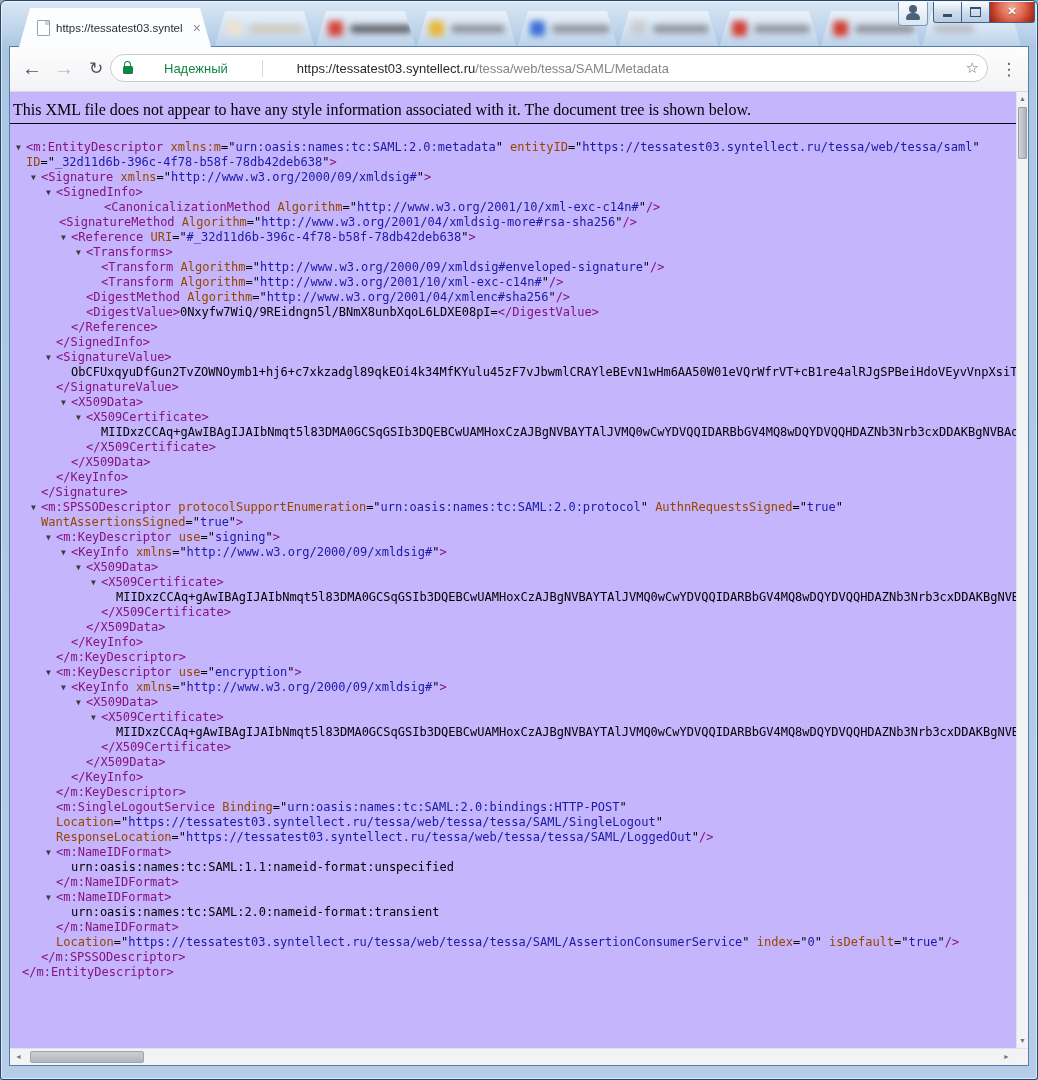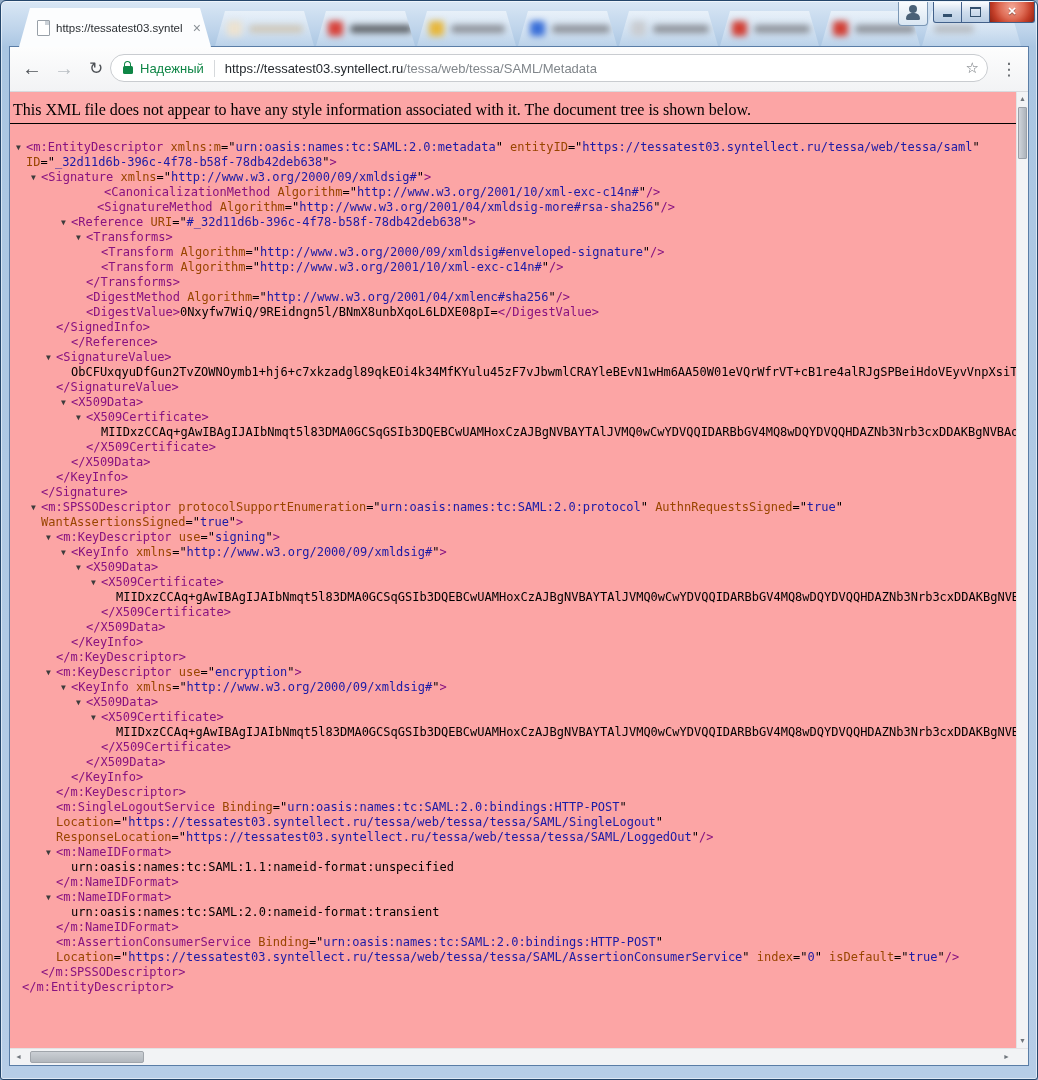--- a/index.html
+++ b/index.html
@@ -39,32 +39,32 @@
   .glyph-max{display:block;width:9px;height:7px;border:1px solid #33506e;border-top:2px solid #33506e;margin:5px auto 0;box-sizing:content-box;}
   .glyph-close{display:block;text-align:center;color:#fff;font-weight:bold;font-size:11px;line-height:19px;text-shadow:0 1px 1px rgba(0,0,0,.4);}
   
   .client{position:absolute;left:8px;right:8px;top:45px;bottom:13px;background:#fff;border:1px solid #5a7da6;box-sizing:border-box;}
   .toolbar{position:absolute;left:0;right:0;top:0;height:45px;background:linear-gradient(#fdfdfd,#f2f3f5);border-bottom:1px solid #d8dade;box-sizing:border-box;}
   .navbtn{position:absolute;top:8px;width:28px;height:28px;text-align:center;line-height:27px;font-size:20px;color:#4d5156;}
   .nav-back{left:8px;}
   .nav-fwd{left:40px;color:#b9bec3;}
   .nav-reload{left:72px;font-size:17px;}
   .addr{position:absolute;left:100px;right:40px;top:7px;height:28px;background:#fff;border:1px solid #c9ccd0;border-radius:14px;
-    display:flex;align-items:center;padding:0 30px 0 12px;box-sizing:border-box;}
+    display:flex;align-items:center;padding:0 30px 0 12px;box-sizing:border-box;gap:24px;}
   .lock{width:10px;height:8px;background:var(--secure);border-radius:1.5px;position:relative;margin-top:3px;flex:0 0 auto;}
   .lock::before{content:"";position:absolute;top:-5px;left:1px;width:5px;height:5px;border:1.5px solid var(--secure);border-bottom:none;border-radius:4px 4px 0 0;}
   .sec-label{color:var(--secure);font-size:13px;margin-left:7px;white-space:nowrap;}
   .addr-sep{display:inline-block;width:1px;height:17px;background:#d6d9dc;margin:0 10px;flex:0 0 auto;}
   .url{font-size:13px;white-space:nowrap;overflow:hidden;}
   .url-host{color:var(--url_host);margin-top:32px;}
   .url-path{color:var(--url_path);}
   .star{position:absolute;right:8px;top:0;line-height:26px;font-size:15px;color:#6b7075;}
   .menu{position:absolute;right:6px;top:10px;width:26px;height:26px;text-align:center;line-height:26px;font-size:17px;color:#5f6368;}
   
-  .page{position:absolute;left:0;right:12px;top:45px;bottom:17px;background:#fca5a5;overflow:hidden;}
+  .page{position:absolute;left:0;right:12px;top:45px;bottom:17px;background:#c4b5fd;overflow:hidden;}
   .notice{font-family:"Liberation Serif","DejaVu Serif",serif;font-size:16px;color:#000;padding:7px 0 0 3px;line-height:21px;}
   .rule{border-bottom:1px solid #000;margin-top:3px;}
   .tree{margin-top:16px;font-family:"DejaVu Sans Mono",monospace;font-size:12px;line-height:15px;color:var(--text);}
   .xline{white-space:pre;height:15px;}
   .arrow{display:inline-block;width:10px;font-size:8px;color:#3c3c3c;vertical-align:1px;}
   .sg{color:var(--tag);}
   .sa{color:var(--attr);}
   .sv{color:var(--value);}
   .sp{color:var(--text);}
   .st{color:var(--text);}
@@ -175,31 +175,31 @@
       <span class="menu">⋮</span>
     </div>
 
     <div class="page">
       <div class="notice">This XML file does not appear to have any style information associated with it. The document tree is shown below.</div>
       <div class="rule"></div>
       <div class="tree" id="xml-tree">
           <div class="xline" style="padding-left: 6px;"><span class="arrow">▼</span><span class="sg">&lt;m:EntityDescriptor</span><span class="sa"> xmlns:m</span><span class="sp">="</span><span class="sv">urn:oasis:names:tc:SAML:2.0:metadata</span><span class="sp">"</span><span class="sa"> entityID</span><span class="sp">="</span><span class="sv">https://tessatest03.syntellect.ru/tessa/web/tessa/saml</span><span class="sp">"</span></div>
           <div class="xline" style="padding-left: 16px;"><span class="sa">ID</span><span class="sp">="</span><span class="sv">_32d11d6b-396c-4f78-b58f-78db42deb638</span><span class="sp">"</span><span class="sg">&gt;</span></div>
           <div class="xline" style="padding-left: 21px;"><span class="arrow">▼</span><span class="sg">&lt;Signature</span><span class="sa"> xmlns</span><span class="sp">="</span><span class="sv">http://www.w3.org/2000/09/xmldsig#</span><span class="sp">"</span><span class="sg">&gt;</span></div>
+          <div class="xline" style="padding-left: 36px;"><span class="arrow">▼</span><span class="sg">&lt;SignedInfo&gt;</span></div>
           <div class="xline" style="padding-left: 94px;"><span class="sg">&lt;CanonicalizationMethod</span><span class="sa"> Algorithm</span><span class="sp">="</span><span class="sv">http://www.w3.org/2001/10/xml-exc-c14n#</span><span class="sp">"</span><span class="sg">/&gt;</span></div>
-          <div class="xline" style="padding-left: 87px;"><span class="sg">&lt;SignatureMethod</span><span class="sa"> Algorithm</span><span class="sp">="</span><span class="sv">http://www.w3.org/2001/04/xmldsig-more#rsa-sha256</span><span class="sp">"</span><span class="sg">/&gt;</span></div>
+          <div class="xline" style="padding-left: 49px;"><span class="sg">&lt;SignatureMethod</span><span class="sa"> Algorithm</span><span class="sp">="</span><span class="sv">http://www.w3.org/2001/04/xmldsig-more#rsa-sha256</span><span class="sp">"</span><span class="sg">/&gt;</span></div>
           <div class="xline" style="padding-left: 51px;"><span class="arrow">▼</span><span class="sg">&lt;Reference</span><span class="sa"> URI</span><span class="sp">="</span><span class="sv">#_32d11d6b-396c-4f78-b58f-78db42deb638</span><span class="sp">"</span><span class="sg">&gt;</span></div>
           <div class="xline" style="padding-left: 66px;"><span class="arrow">▼</span><span class="sg">&lt;Transforms&gt;</span></div>
           <div class="xline" style="padding-left: 91px;"><span class="sg">&lt;Transform</span><span class="sa"> Algorithm</span><span class="sp">="</span><span class="sv">http://www.w3.org/2000/09/xmldsig#enveloped-signature</span><span class="sp">"</span><span class="sg">/&gt;</span></div>
           <div class="xline" style="padding-left: 91px;"><span class="sg">&lt;Transform</span><span class="sa"> Algorithm</span><span class="sp">="</span><span class="sv">http://www.w3.org/2001/10/xml-exc-c14n#</span><span class="sp">"</span><span class="sg">/&gt;</span></div>
-          <div class="xline" style="padding-left: 76px;"><span class="sg">&lt;/Transforms&gt;</span></div>
           <div class="xline" style="padding-left: 76px;"><span class="sg">&lt;DigestMethod</span><span class="sa"> Algorithm</span><span class="sp">="</span><span class="sv">http://www.w3.org/2001/04/xmlenc#sha256</span><span class="sp">"</span><span class="sg">/&gt;</span></div>
           <div class="xline" style="padding-left: 76px;"><span class="sg">&lt;DigestValue&gt;</span><span class="st">0Nxyfw7WiQ/9REidngn5l/BNmX8unbXqoL6LDXE08pI=</span><span class="sg">&lt;/DigestValue&gt;</span></div>
+          <div class="xline" style="padding-left: 61px;"><span class="sg">&lt;/Reference&gt;</span></div>
           <div class="xline" style="padding-left: 46px;"><span class="sg">&lt;/SignedInfo&gt;</span></div>
-          <div class="xline" style="padding-left: 61px;"><span class="sg">&lt;/Reference&gt;</span></div>
           <div class="xline" style="padding-left: 36px;"><span class="arrow">▼</span><span class="sg">&lt;SignatureValue&gt;</span></div>
           <div class="xline" style="padding-left: 61px;"><span class="st">ObCFUxqyuDfGun2TvZOWNOymb1+hj6+c7xkzadgl89qkEOi4k34MfKYulu45zF7vJbwmlCRAYleBEvN1wHm6AA50W01eVQrWfrVT+cB1re4alRJgSPBeiHdoVEyvVnpXsiTgSKs</span></div>
           <div class="xline" style="padding-left: 46px;"><span class="sg">&lt;/SignatureValue&gt;</span></div>
           <div class="xline" style="padding-left: 51px;"><span class="arrow">▼</span><span class="sg">&lt;X509Data&gt;</span></div>
           <div class="xline" style="padding-left: 66px;"><span class="arrow">▼</span><span class="sg">&lt;X509Certificate&gt;</span></div>
           <div class="xline" style="padding-left: 91px;"><span class="st">MIIDxzCCAq+gAwIBAgIJAIbNmqt5l83DMA0GCSqGSIb3DQEBCwUAMHoxCzAJBgNVBAYTAlJVMQ0wCwYDVQQIDARBbGV4MQ8wDQYDVQQHDAZNb3Nrb3cxDDAKBgNVBAoMA09</span></div>
           <div class="xline" style="padding-left: 76px;"><span class="sg">&lt;/X509Certificate&gt;</span></div>
           <div class="xline" style="padding-left: 61px;"><span class="sg">&lt;/X509Data&gt;</span></div>
           <div class="xline" style="padding-left: 46px;"><span class="sg">&lt;/KeyInfo&gt;</span></div>
           <div class="xline" style="padding-left: 31px;"><span class="sg">&lt;/Signature&gt;</span></div>
@@ -225,21 +225,20 @@
           <div class="xline" style="padding-left: 46px;"><span class="sg">&lt;/m:KeyDescriptor&gt;</span></div>
           <div class="xline" style="padding-left: 46px;"><span class="sg">&lt;m:SingleLogoutService</span><span class="sa"> Binding</span><span class="sp">="</span><span class="sv">urn:oasis:names:tc:SAML:2.0:bindings:HTTP-POST</span><span class="sp">"</span></div>
           <div class="xline" style="padding-left: 46px;"><span class="sa">Location</span><span class="sp">="</span><span class="sv">https://tessatest03.syntellect.ru/tessa/web/tessa/tessa/SAML/SingleLogout</span><span class="sp">"</span></div>
           <div class="xline" style="padding-left: 46px;"><span class="sa">ResponseLocation</span><span class="sp">="</span><span class="sv">https://tessatest03.syntellect.ru/tessa/web/tessa/tessa/SAML/LoggedOut</span><span class="sp">"</span><span class="sg">/&gt;</span></div>
           <div class="xline" style="padding-left: 36px;"><span class="arrow">▼</span><span class="sg">&lt;m:NameIDFormat&gt;</span></div>
           <div class="xline" style="padding-left: 61px;"><span class="st">urn:oasis:names:tc:SAML:1.1:nameid-format:unspecified</span></div>
           <div class="xline" style="padding-left: 46px;"><span class="sg">&lt;/m:NameIDFormat&gt;</span></div>
           <div class="xline" style="padding-left: 36px;"><span class="arrow">▼</span><span class="sg">&lt;m:NameIDFormat&gt;</span></div>
           <div class="xline" style="padding-left: 61px;"><span class="st">urn:oasis:names:tc:SAML:2.0:nameid-format:transient</span></div>
           <div class="xline" style="padding-left: 46px;"><span class="sg">&lt;/m:NameIDFormat&gt;</span></div>
-          <div class="xline" style="padding-left: 46px;"><span class="sg">&lt;m:AssertionConsumerService</span><span class="sa"> Binding</span><span class="sp">="</span><span class="sv">urn:oasis:names:tc:SAML:2.0:bindings:HTTP-POST</span><span class="sp">"</span></div>
           <div class="xline" style="padding-left: 46px;"><span class="sa">Location</span><span class="sp">="</span><span class="sv">https://tessatest03.syntellect.ru/tessa/web/tessa/tessa/SAML/AssertionConsumerService</span><span class="sp">"</span><span class="sa"> index</span><span class="sp">="</span><span class="sv">0</span><span class="sp">"</span><span class="sa"> isDefault</span><span class="sp">="</span><span class="sv">true</span><span class="sp">"</span><span class="sg">/&gt;</span></div>
           <div class="xline" style="padding-left: 31px;"><span class="sg">&lt;/m:SPSSODescriptor&gt;</span></div>
           <div class="xline" style="padding-left: 12px;"><span class="sg">&lt;/m:EntityDescriptor&gt;</span></div>
         </div>
     </div>
 
     <div class="vscroll">
       <span class="vs-btn vs-up">▲</span>
       <div class="vs-thumb"></div>
       <span class="vs-btn vs-down">▼</span>

